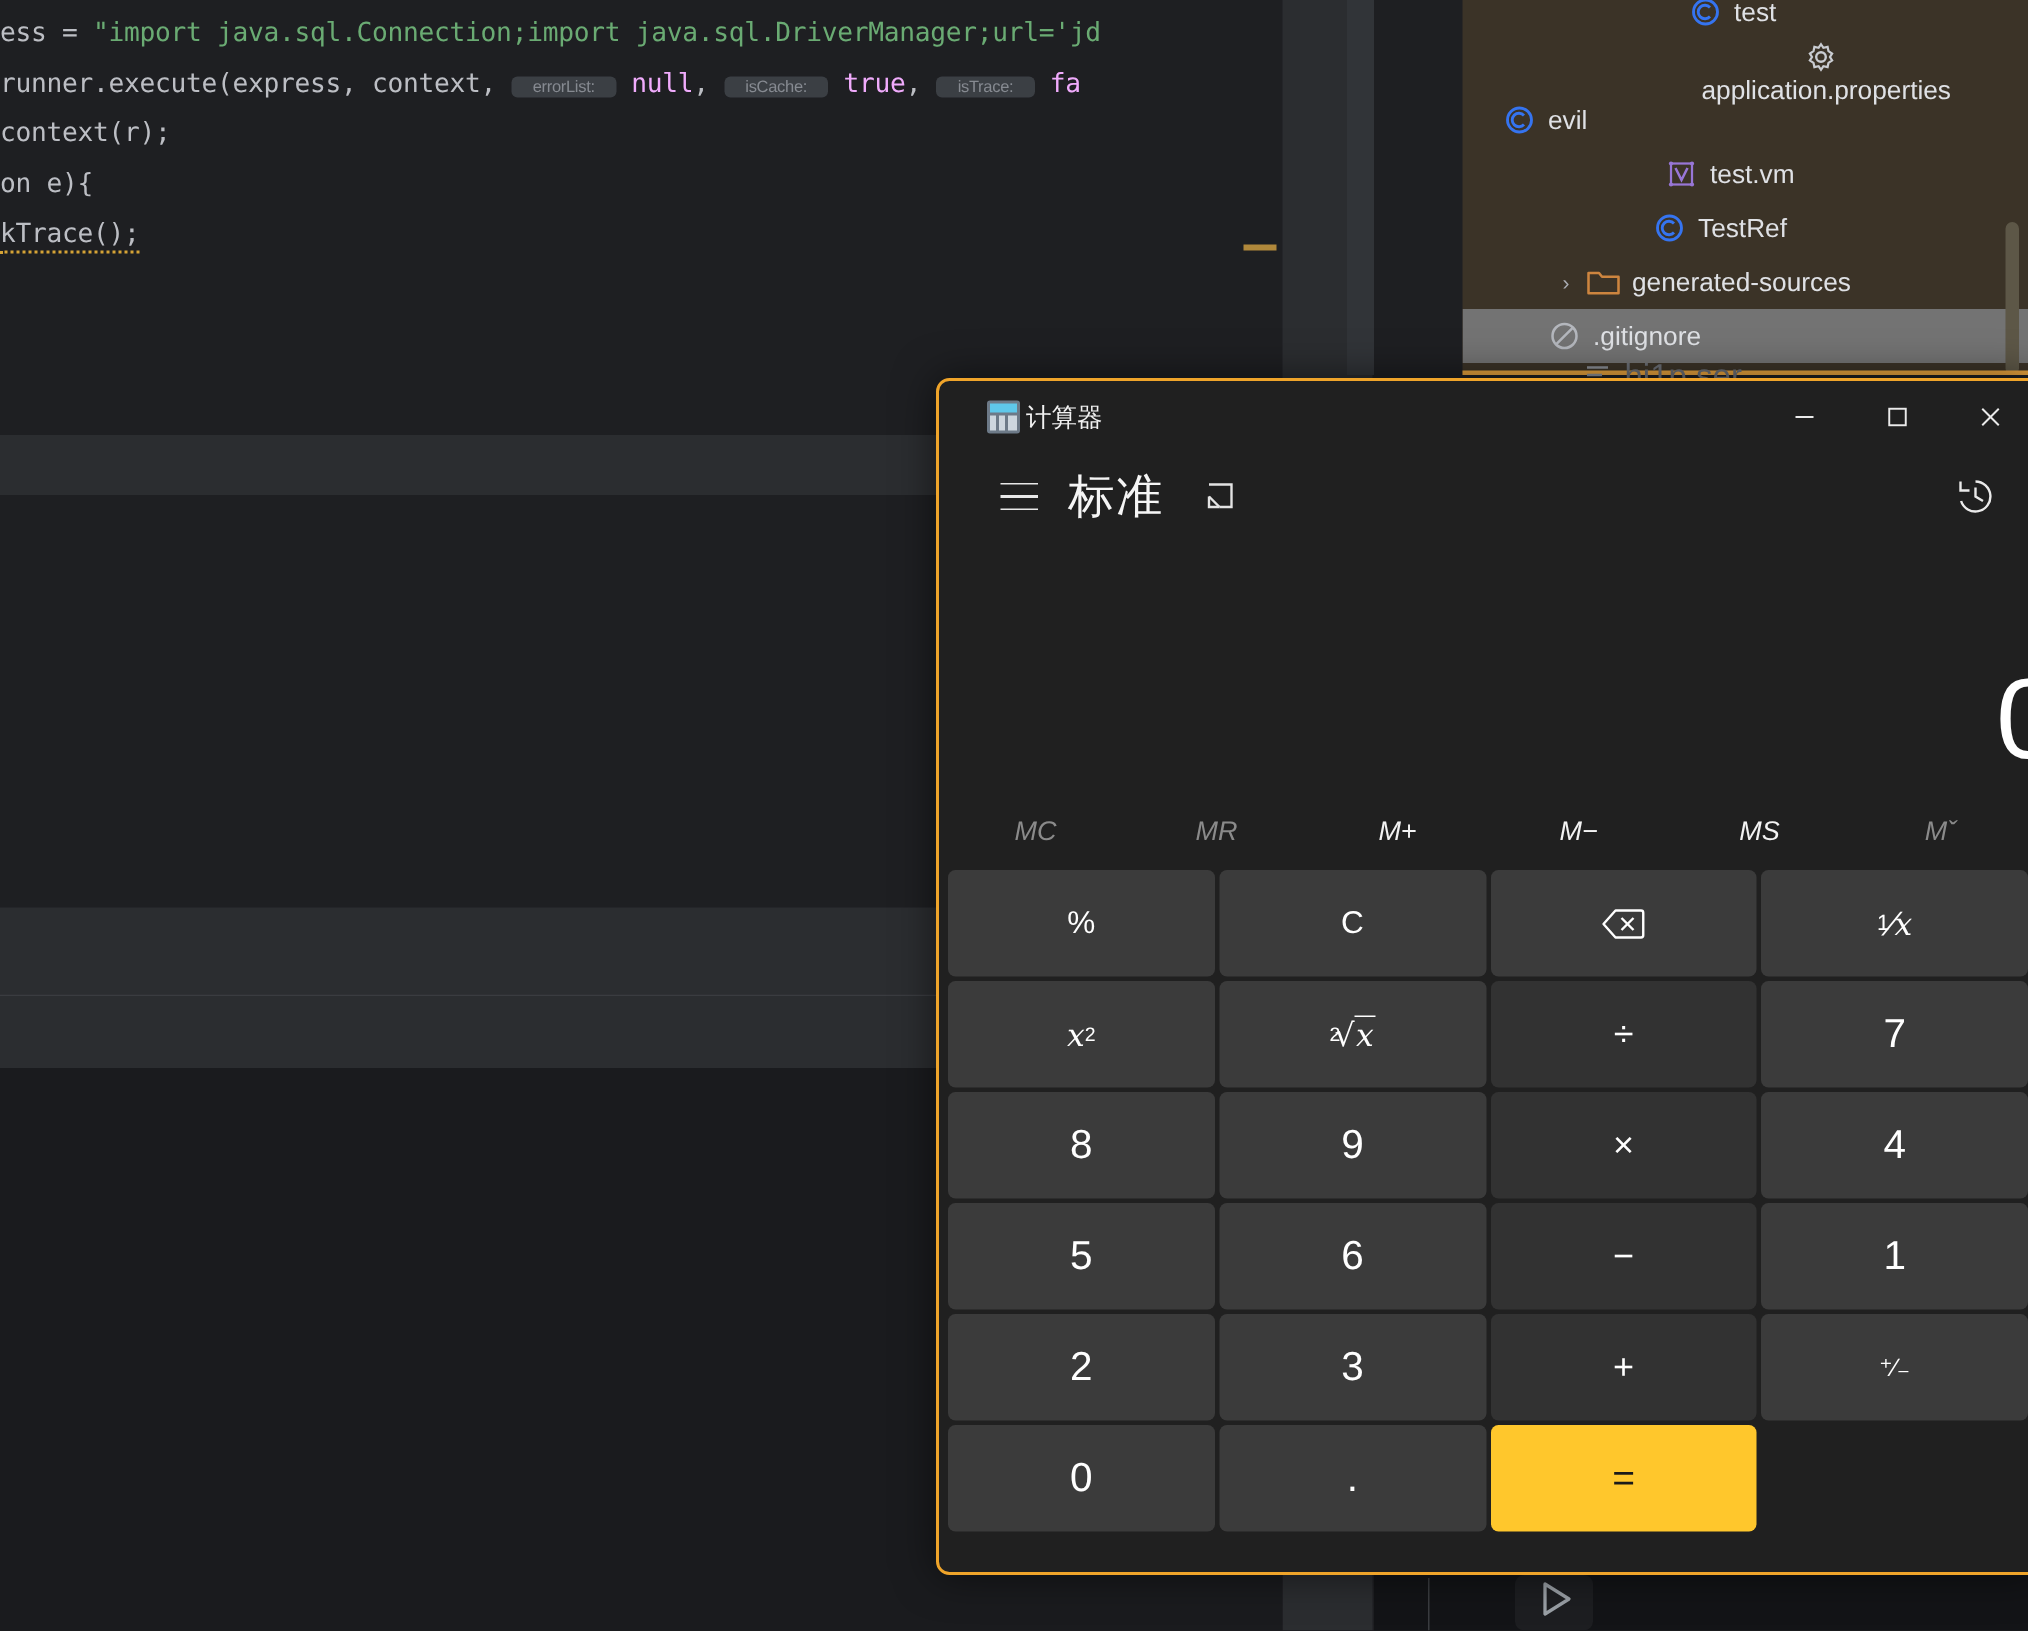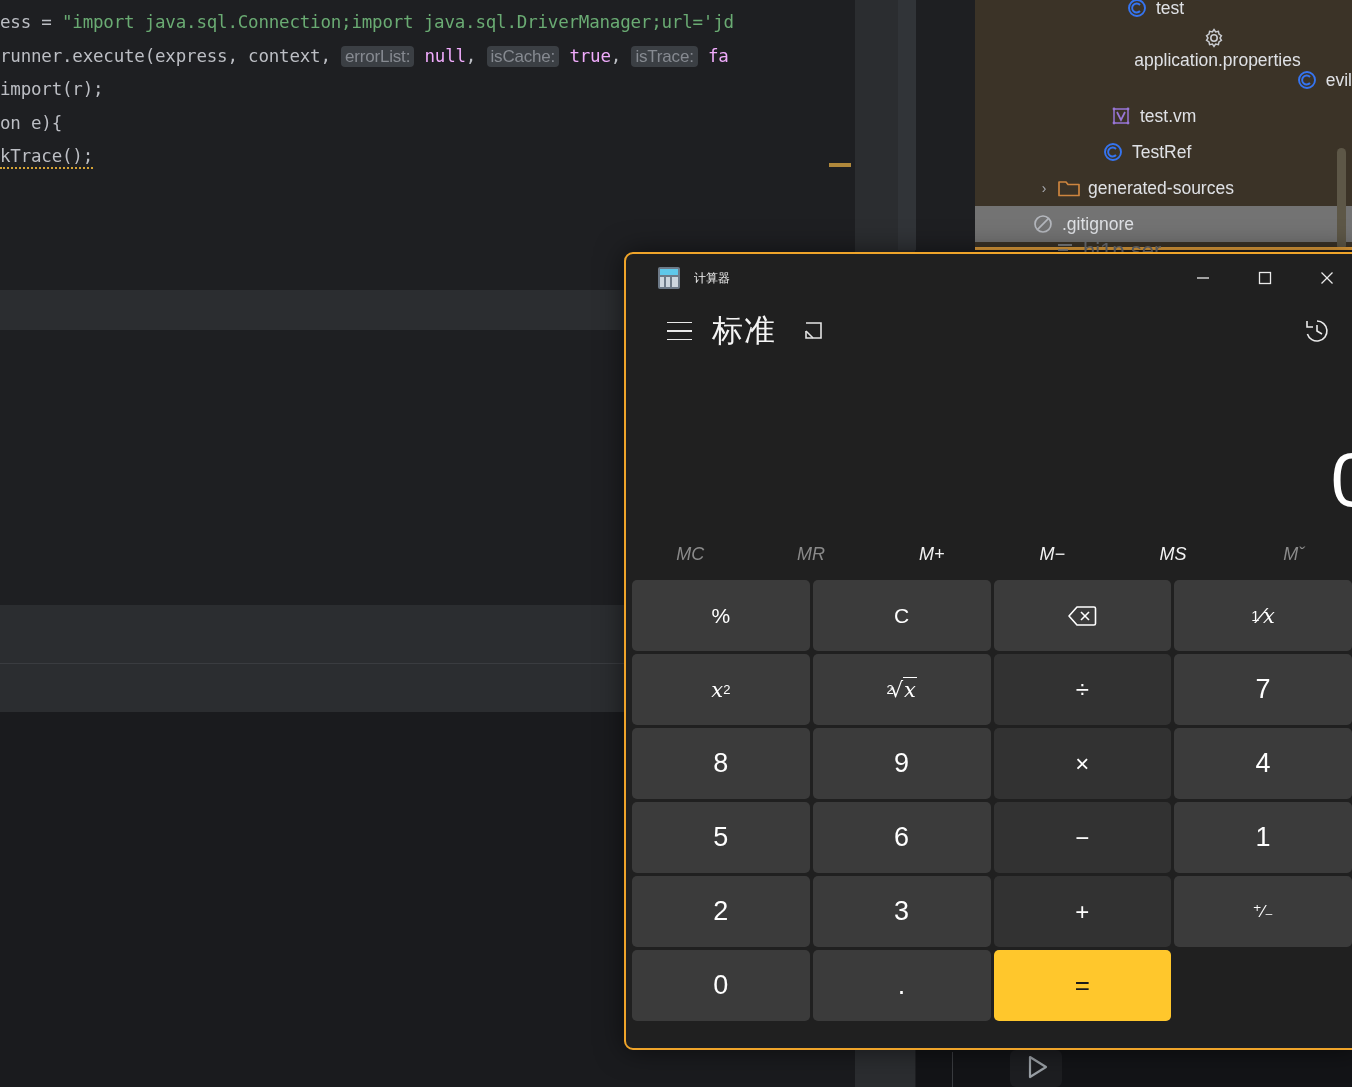--- a/index.html
+++ b/index.html
@@ -36,23 +36,23 @@
     letter-spacing: -0.2px;
     color: #bcbec4;
   }
   .tok-str   { color: #6aab73; }
   .tok-kw    { color: #f0abfc; }
   .tok-id    { color: #bcbec4; }
   .hint {
     background: #3b3f44;
     color: #868a91;
     border-radius: 4px;
-    padding: 1px 4px;
+    padding: 1px 14px;
     font-family: "Liberation Sans", sans-serif;
-    font-size: 17px;
+    font-size: 11px;
   }
   .squiggle {
     border-bottom: 2px dotted #d5a336;
     padding-bottom: 1px;
   }
 
   
   .ide-gutter-strip {
     position: absolute;
     left: 855px; top: 0;
@@ -206,23 +206,23 @@
     content: "";
     position: absolute;
     left: 2px; top: 10px;
     width: 18px; height: 10px;
     background:
       linear-gradient(to right, #cdd6de 0 4px, transparent 4px 6px,
                       #cdd6de 6px 10px, transparent 10px 12px,
                       #cdd6de 12px 18px);
   }
   .calc-title-text {
-    margin-left: 14px;
+    margin-left: 4px;
     color: #f1f1f1;
-    font-size: 12px;
+    font-size: 17px;
   }
   .win-controls {
     position: absolute;
     right: 0; top: 0;
     display: flex;
     height: 48px;
   }
   .win-btn {
     width: 62px; height: 48px;
     display: flex;
@@ -340,21 +340,21 @@
 </style>
 </head>
 <body>
 
 <div id="ide-background">
 
   <div class="ide-editor-area">
     <div id="code-lines">
         <div class="code-line" style="top: 12px;"><span class="tok-id">ess = </span><span class="tok-str">"import java.sql.Connection;import java.sql.DriverManager;url='jd</span></div>
         <div class="code-line" style="top: 45.5px;"><span class="tok-id">runner.execute(express, context, </span><span class="hint">errorList:</span><span class="tok-id"> </span><span class="tok-kw">null</span><span class="tok-id">, </span><span class="hint">isCache:</span><span class="tok-id"> </span><span class="tok-kw">true</span><span class="tok-id">, </span><span class="hint">isTrace:</span><span class="tok-id"> </span><span class="tok-kw">fa</span></div>
-        <div class="code-line" style="top: 79px;"><span class="tok-id">import(r);</span></div>
+        <div class="code-line" style="top: 79px;"><span class="tok-id">context(r);</span></div>
         <div class="code-line" style="top: 112.5px;"><span class="tok-id">on e){</span></div>
         <div class="code-line" style="top: 146px;"><span class="tok-id squiggle">kTrace();</span></div>
       </div>
   </div>
 
   <div class="mod-marker"></div>
 
   <div class="ide-gutter-strip"></div>
   <div class="ide-gutter-strip2"></div>
 
@@ -380,21 +380,21 @@
         <div class="tree-row" style="top: 26px; padding-left: 108px; width: 377px; box-sizing: border-box; flex-direction: column;">
           <span class="tw"></span>
           <span class="tree-icon">
             <svg width="22" height="22" viewBox="0 0 22 22">
               <circle cx="11" cy="11" r="3.2" fill="none" stroke="#c9ccd1" stroke-width="1.6"></circle>
               <path d="M11 2.5 l1.6 2.4 2.8-.6 .6 2.8 2.4 1.6 -1.4 2.3 1.4 2.3 -2.4 1.6 -.6 2.8 -2.8-.6 -1.6 2.4 -1.6-2.4 -2.8 .6 -.6-2.8 -2.4-1.6 1.4-2.3 -1.4-2.3 2.4-1.6 .6-2.8 2.8 .6z" fill="none" stroke="#c9ccd1" stroke-width="1.5"></path>
             </svg>
           </span>
           <span>application.properties</span>
         </div>
-        <div class="tree-row" style="top: 62px; padding-left: 108px; width: 377px; box-sizing: border-box; justify-content: flex-end;">
+        <div class="tree-row" style="top: 62px; width: 377px; box-sizing: border-box;">
           <span class="tw"></span>
           <span class="tree-icon">
             <svg width="22" height="22" viewBox="0 0 22 22">
               <circle cx="11" cy="11" r="8" fill="none" stroke="#3574f0" stroke-width="1.9"></circle>
               <path d="M14 8 A4.5 4.5 0 1 0 14 14" fill="none" stroke="#3574f0" stroke-width="1.9"></path>
             </svg>
           </span>
           <span>evil</span>
         </div>
         <div class="tree-row" style="top: 98px; padding-left: 108px; width: 377px; box-sizing: border-box;">

